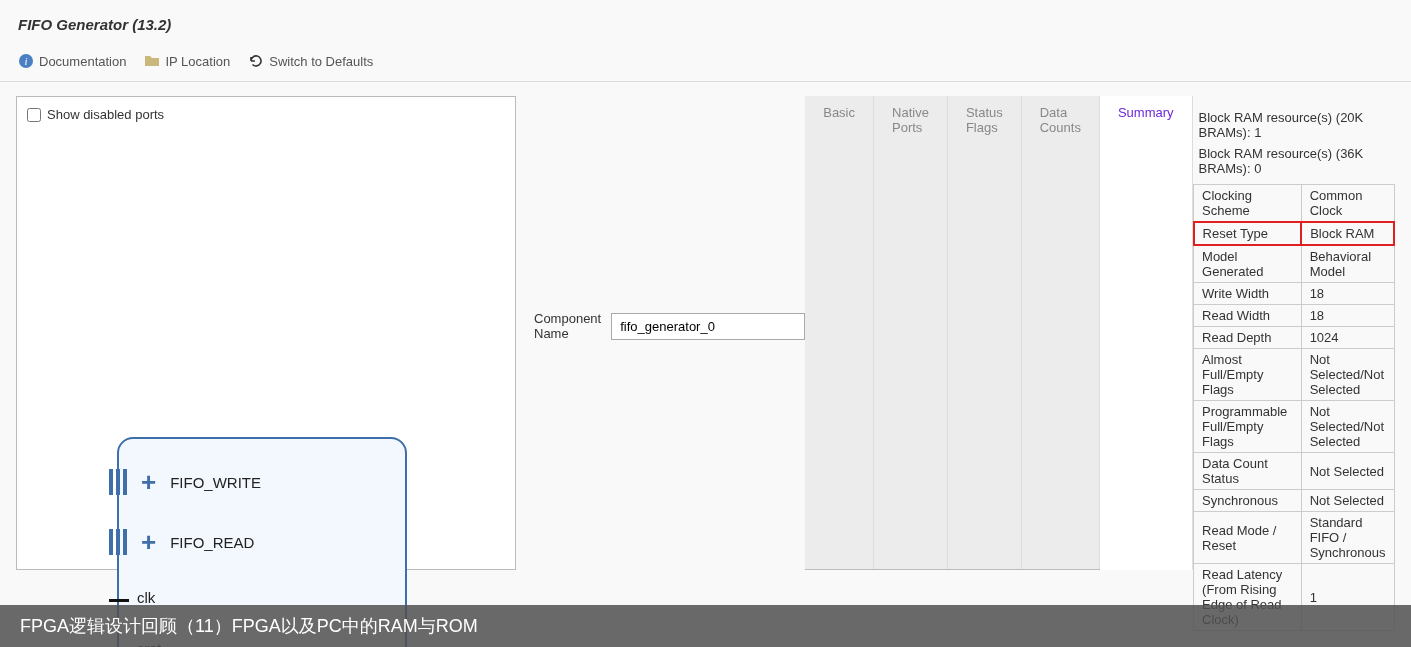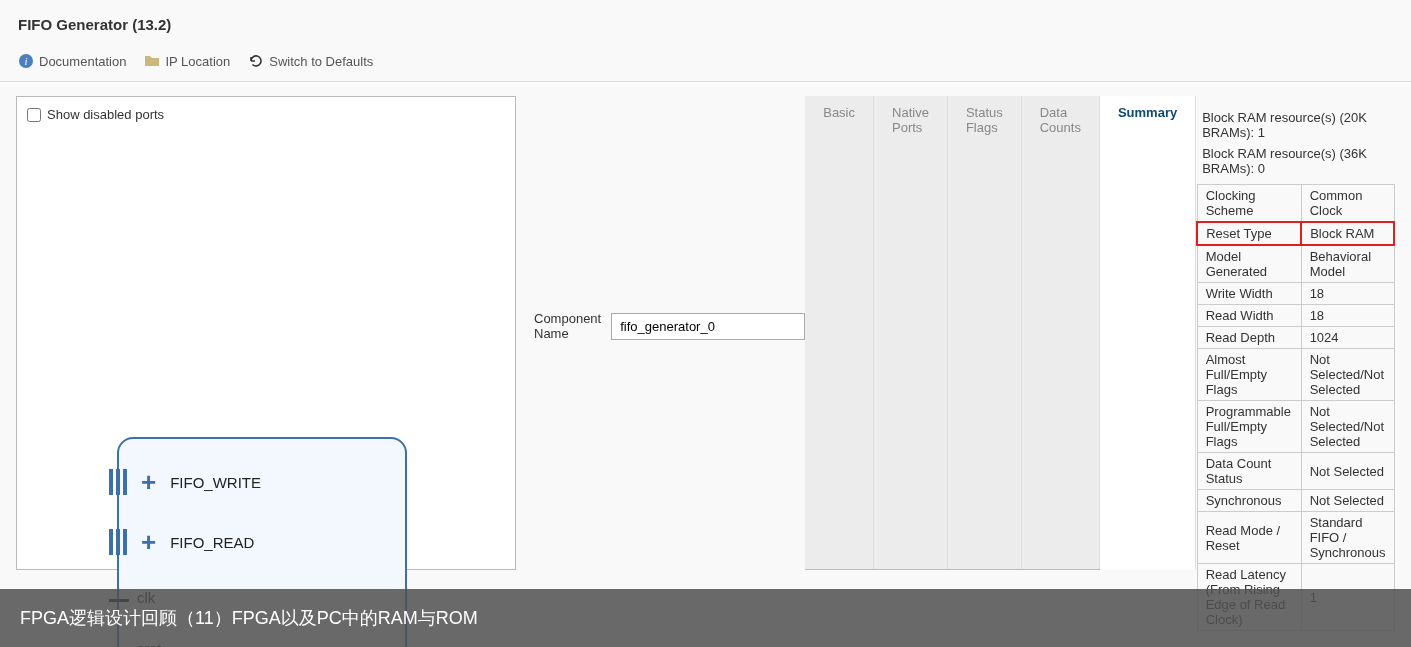--- a/index.html
+++ b/index.html
@@ -1,19 +1,19 @@
 <!DOCTYPE html>
 <html><head>
 <meta charset="utf-8">
 <style>
 * { box-sizing: border-box; margin: 0; padding: 0; }
 body { font-family: Arial, Helvetica, sans-serif; font-size: 13px; color: #333; background: #f9f9f9; width: 1411px; height: 647px; overflow: hidden; }
 
 .header { padding: 16px 18px 12px; }
-.title { font-weight: bold; font-size: 15px; color: #333; }
+.title { font-weight: bold; font-size: 15px; color: #333; font-style: italic; }
 
 .toolbar { padding: 8px 18px 12px; display: flex; align-items: center; gap: 18px; border-bottom: 1px solid #ddd; }
 .toolbar-item { display: flex; align-items: center; gap: 5px; color: #555; cursor: pointer; }
 .toolbar-item svg { width: 16px; height: 16px; }
 
 .content { display: flex; padding: 14px 16px; gap: 18px; height: calc(100% - 145px); justify-content: space-between; }
 
 .left-panel { width: 500px; background: #fff; border: 1px solid #bbb; padding: 10px; position: relative; }
 .checkbox-row { display: flex; align-items: center; gap: 6px; }
 .checkbox-row input { width: 14px; height: 14px; }
@@ -27,31 +27,31 @@
 .port-name { color: #222; font-size: 15px; }
 .port-single-line { position: absolute; left: -28px; width: 20px; height: 3px; background: #111; top: 10px; }
 
 .right-panel { flex: 1; display: flex; flex-direction: row; }
 .cname-row { display: flex; align-items: center; gap: 10px; margin-bottom: 14px; }
 .cname-row label { color: #333; }
 .cname-row input { flex: 1; padding: 5px 8px; border: 1px solid #aaa; font-size: 13px; background: #fff; }
 
 .tabs { display: flex; border-bottom: 1px solid #bbb; background: #ececec; }
 .tab { padding: 9px 18px; color: #888; cursor: pointer; border-right: 1px solid #ddd; font-size: 13px; }
-.tab.active { background: #fff; color: #0c4a6e; font-weight: bold; border-bottom: 1px solid #fff; margin-bottom: -1px; }
+.tab.active { background: #fff; color: #6d28d9; font-weight: normal; border-bottom: 1px solid #fff; margin-bottom: -1px; }
 
 .summary-area { padding: 14px 0 0; }
 .bram-line { color: #333; margin-bottom: 6px; padding-left: 6px; }
 
 .sum-table { width: 100%; border-collapse: collapse; margin-top: 8px; }
 .sum-table td { border: 1px solid #ccc; padding: 3px 8px; font-size: 13px; color: #333; }
 .sum-table td:first-child { width: 626px; }
 .sum-table tr.highlight td { border: 2px solid #e02020; }
 
-.footer-caption { position: absolute; left: 0; bottom: 0; width: 100%; height: 58px; background: rgba(80,80,80,0.85); color: #fff; display: flex; align-items: center; padding-left: 20px; font-size: 18px; }
+.footer-caption { position: absolute; left: 0; bottom: 0; width: 100%; height: 42px; background: rgba(80,80,80,0.85); color: #fff; display: flex; align-items: center; padding-left: 20px; font-size: 18px; }
 </style>
 </head>
 <body>
 
 <div class="header">
   <div class="title">FIFO Generator (13.2)</div>
 </div>
 
 <div class="toolbar">
   <div class="toolbar-item">

